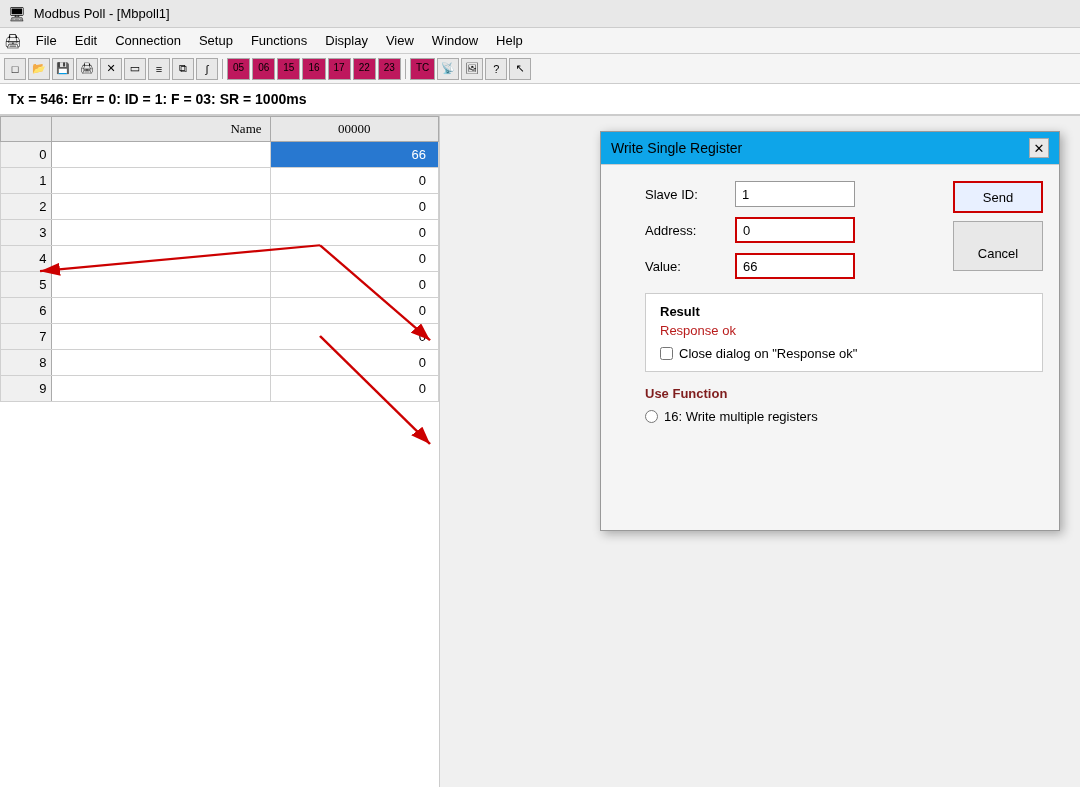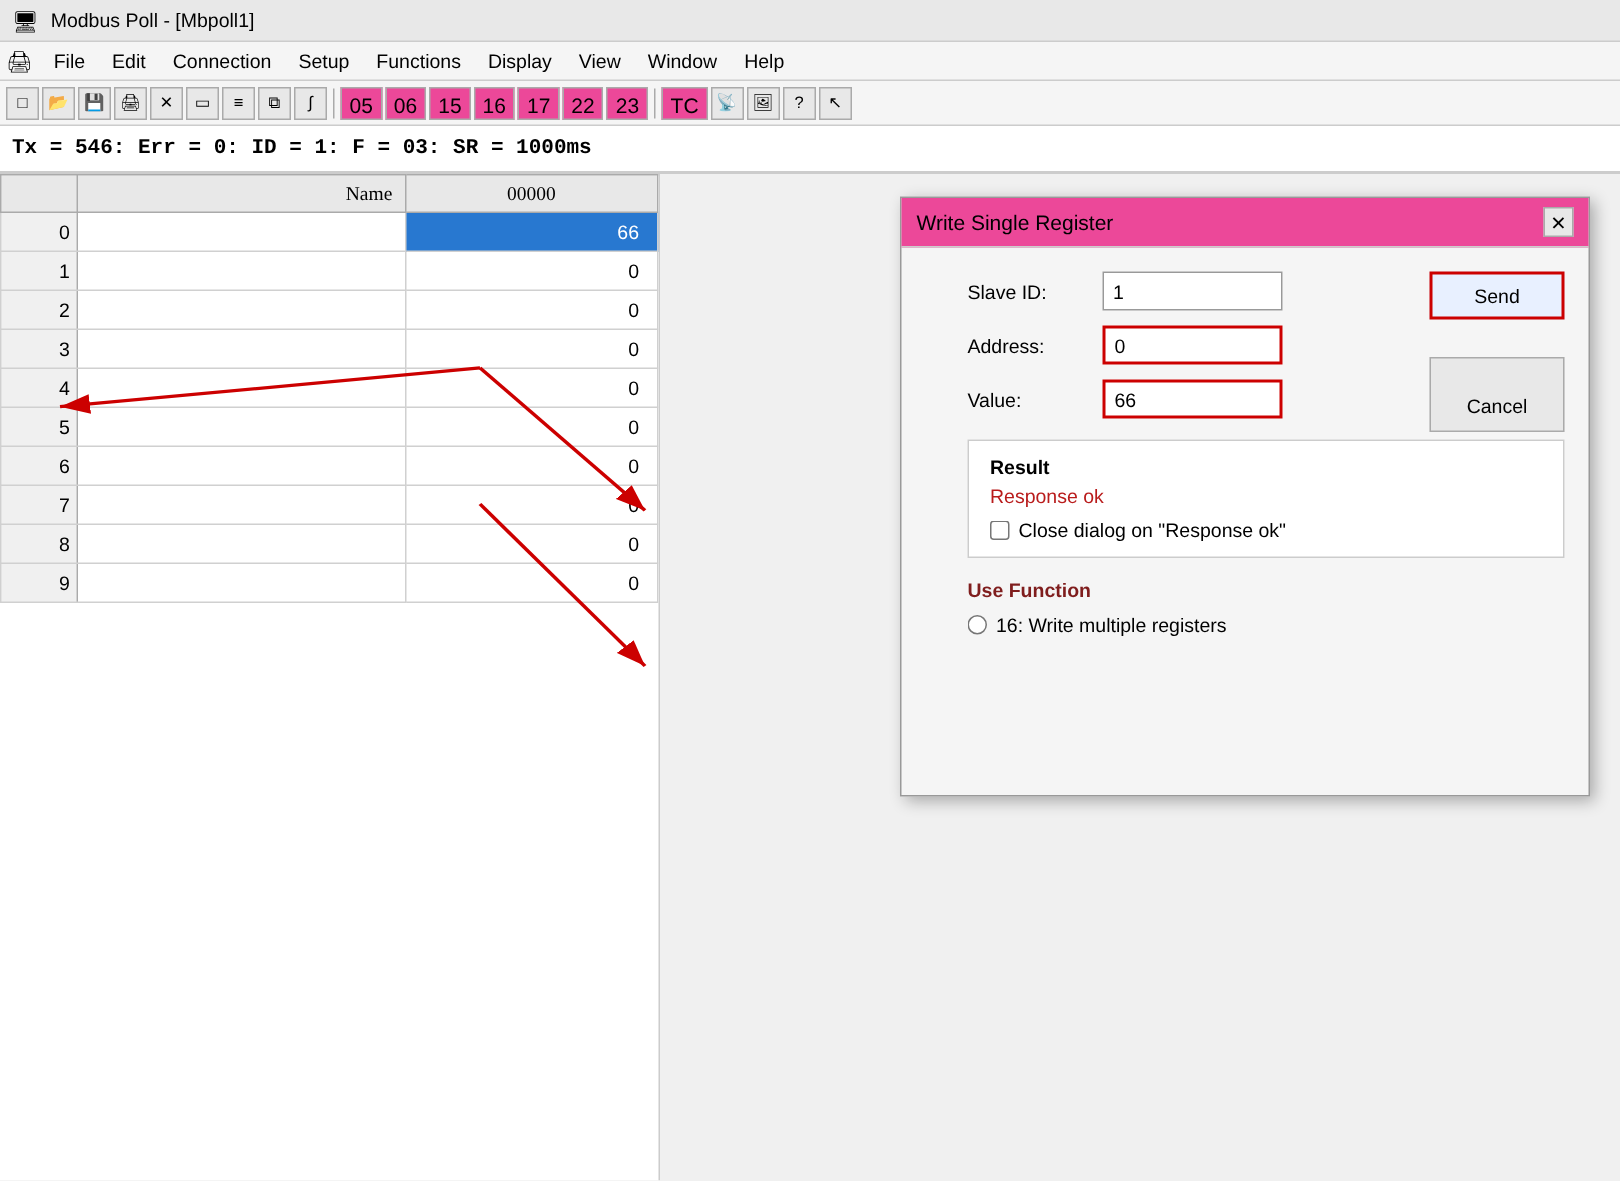--- a/index.html
+++ b/index.html
@@ -63,39 +63,38 @@
       font-size: 11px;
     }
     .toolbar-separator {
       width: 1px;
       height: 20px;
       background: #aaa;
       margin: 0 2px;
     }
     .toolbar-num-btn {
       padding: 3px 5px;
-      background: #ec4899;
+      background: #be185d;
       border: 1px solid #aaa;
       cursor: pointer;
-      font-size: 14px;
+      font-size: 10px;
       height: 22px;
     }
 
     
     .status-bar {
       background: #fff;
       padding: 4px 8px;
       border-bottom: 2px solid #ccc;
       font-size: 14px;
       font-weight: bold;
       color: #000;
       height: 32px;
       display: flex;
       align-items: center;
-      font-family: Liberation Mono, monospace;
     }
 
     
     .main-content {
       display: flex;
       height: calc(787px - 28px - 26px - 30px - 32px);
       position: relative;
     }
 
     
@@ -174,21 +173,21 @@
 
     .dialog {
       background: #f5f5f5;
       border: 1px solid #999;
       box-shadow: 3px 3px 10px rgba(0,0,0,0.3);
       width: 460px;
       min-height: 400px;
     }
 
     .dialog-titlebar {
-      background: #ec4899;
+      background: #0ea5e9;
       border-bottom: 1px solid #ccc;
       padding: 6px 10px;
       display: flex;
       align-items: center;
       justify-content: space-between;
     }
     .dialog-title {
       font-size: 14px;
       font-weight: normal;
       color: #000;
@@ -250,21 +249,21 @@
       padding: 24px 20px;
       font-size: 13px;
       cursor: pointer;
       min-width: 90px;
       height: 32px;
     }
 
     .btn-row {
       display: flex;
       flex-direction: column;
-      gap: 25px;
+      gap: 8px;
       margin-left: auto;
     }
 
     .result-group {
       background: #fff;
       border: 1px solid #ccc;
       padding: 10px 14px;
       margin-top: 4px;
       margin-bottom: 14px;
     }

